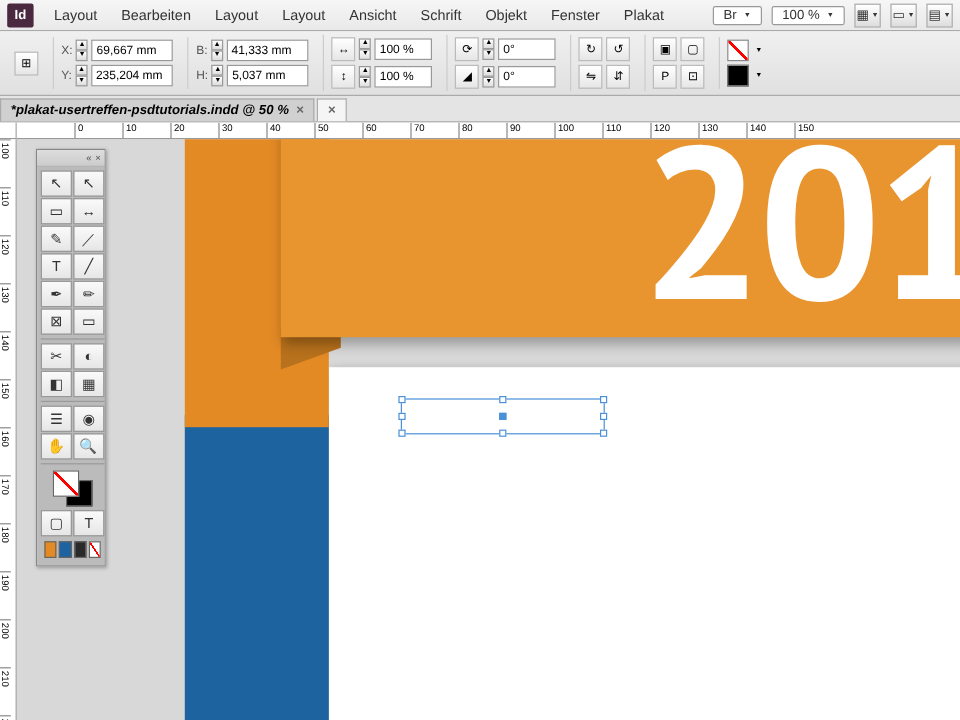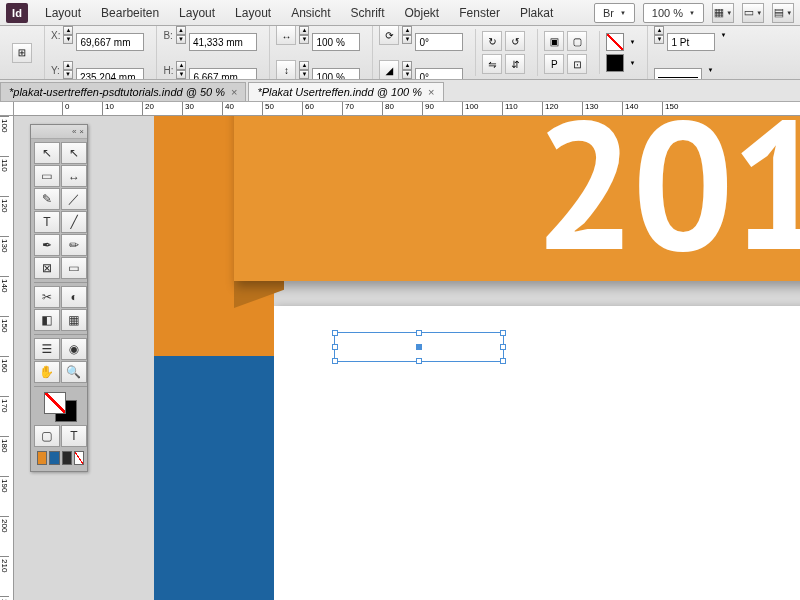--- a/index.html
+++ b/index.html
@@ -1,39 +1,39 @@
 <!DOCTYPE html>
 <html><head>
 <meta charset="utf-8">
 <style>
   * { box-sizing: border-box; margin: 0; padding: 0; font-family: "Segoe UI", Tahoma, sans-serif; user-select: none; }
   body { width: 800px; height: 600px; overflow: hidden; background: #e0e0e0; }
   .menubar { height: 26px; background: linear-gradient(#f6f6f6,#e9e9e9); border-bottom: 1px solid #aaa; display: flex; align-items: center; padding: 0 6px; font-size: 12px; color: #333; gap: 2px; }
   .id-logo { width: 22px; height: 20px; background: #4a2940; color: #fff; display: flex; align-items: center; justify-content: center; font-size: 11px; font-weight: bold; border-radius: 2px; margin-right: 6px; }
   .menuitem { padding: 3px 9px; cursor: default; }
-  .menubar-right { margin-left: auto; display: flex; gap: 8px; }
+  .menubar-right { margin-left: auto; display: flex; align-items: center; gap: 8px; }
   .zoom-pill, .br-pill { border: 1px solid #999; background: #fff; padding: 1px 8px; font-size: 11px; border-radius: 2px; display:flex; align-items:center; gap:4px;}
   .icon-btn { width: 22px; height: 20px; border: 1px solid #aaa; background: linear-gradient(#fff,#ddd); display:flex; align-items:center; justify-content:center; font-size:11px; }
 
   .ctrlbar { height: 54px; background: linear-gradient(#f0f0f0,#e0e0e0); border-bottom: 1px solid #aaa; display: flex; align-items: center; padding: 2px 6px; font-size: 10px; gap:6px; overflow:hidden;}
   .ctrl-group { display: flex; flex-direction: column; gap: 3px; border-left:1px solid #ccc; padding:2px 6px;}
   .ctrl-group:first-child{border-left:none;}
   .xy-row { display: flex; align-items: center; gap: 3px; }
   .xy-label { color:#555; font-size:10px;}
-  .num-input { width: 68px; height: 18px; border:1px solid #999; background:#fff; font-size:10px; padding:0 3px; display:flex; align-items:center;margin-top:14px; }
+  .num-input { width: 68px; height: 18px; border:1px solid #999; background:#fff; font-size:10px; padding:0 3px; display:flex; align-items:center; }
   .num-input.small { width:48px;}
   .spinner { display:flex; flex-direction:column; width:10px;}
   .spinner div{height:9px; border:1px solid #999; background:linear-gradient(#fff,#ddd); font-size:6px; line-height:6px; text-align:center;}
   .mini-icon { width:20px; height:20px; border:1px solid #bbb; background:linear-gradient(#fff,#e6e6e6); display:flex; align-items:center; justify-content:center; font-size:10px;}
   .swatch-none { width:18px; height:18px; border:1px solid #888; background:#fff; position:relative;}
   .swatch-none::after{content:""; position:absolute; left:0; top:0; right:0; bottom:0; background:linear-gradient(to top right, transparent 45%, red 45%, red 55%, transparent 55%);}
   .swatch-black { width:18px; height:18px; border:1px solid #888; background:#000;}
 
   .doc-tabs { height: 22px; background: #e4e4e4; border-bottom: 1px solid #aaa; display: flex; align-items: flex-end; font-size: 11px;}
-  .tab { padding: 3px 8px; background: #d0d0d0; border: 1px solid #aaa; border-bottom: none; margin-right: 2px; display:flex; align-items:center; gap:6px; font-style: italic;}
+  .tab { padding: 3px 8px; background: #d0d0d0; border: 1px solid #aaa; border-bottom: none; margin-right: 2px; display:flex; align-items:center; gap:6px; font-style: italic; font-weight: bold;}
   .tab.active { background: #f5f5f5;}
   .tab .close{font-style:normal; color:#666; cursor:pointer;}
 
   .workspace { position: relative; height: calc(600px - 26px - 54px - 22px); background: #d8d8d8; overflow:hidden;}
   .ruler-h { position:absolute; left:14px; top:0; right:0; height:14px; background:#fff; border-bottom:1px solid #999; font-size:8px; overflow:hidden; white-space:nowrap;padding-left:48px;}
   .ruler-h span{display:inline-block; width:40px; border-left:1px solid #888; padding-left:2px; height:14px;}
   .ruler-v { position:absolute; left:0; top:14px; width:14px; bottom:0; background:#fff; border-right:1px solid #999; font-size:8px; overflow:hidden;}
   .ruler-v span{display:block; height:40px; border-top:1px solid #888; writing-mode:vertical-rl; padding-top:2px;}
   .ruler-corner{position:absolute; left:0; top:0; width:14px; height:14px; background:#fff; border-right:1px solid #999; border-bottom:1px solid #999;}
 
@@ -127,21 +127,21 @@
           <div>▼</div>
         </div>
         <div class="num-input">41,333 mm</div>
       </div>
     <div class="xy-row">
         <span class="xy-label">H:</span>
         <div class="spinner">
           <div>▲</div>
           <div>▼</div>
         </div>
-        <div class="num-input">6,667 mm</div>
+        <div class="num-input">5,037 mm</div>
       </div>
   </div>
   <div class="ctrl-group">
     <div class="xy-row">
         <div class="mini-icon">↔</div>
         <div class="spinner">
           <div>▲</div>
           <div>▼</div>
         </div>
         <div class="num-input small">100 %</div>
@@ -193,48 +193,31 @@
         <div class="mini-icon">⊡</div>
       </div>
   </div>
   <div class="ctrl-group">
     <div class="xy-row">
         <div class="swatch-none"></div>
         <span class="dd">▼</span>
       </div>
     <div class="xy-row">
         <div class="swatch-black"></div>
-        <span class="dd">▼</span>
-      </div>
-  </div>
-  <div class="ctrl-group">
-    <div class="xy-row">
-        <div class="spinner">
-          <div>▲</div>
-          <div>▼</div>
-        </div>
-        <div class="num-input small">1 Pt</div>
-        <span class="dd">▼</span>
-      </div>
-    <div class="xy-row">
-        <div class="num-input small" style="background:linear-gradient(#fff,#fff);">
-          <div style="width:100%;border-top:1px solid #000;"></div>
-        </div>
         <span class="dd">▼</span>
       </div>
   </div>
 </div>
 
 <div class="doc-tabs">
   <div class="tab">
       <span>*plakat-usertreffen-psdtutorials.indd @ 50 %</span>
       <span class="close">×</span>
     </div>
   <div class="tab active">
-      <span>*Plakat Usertreffen.indd @ 100 %</span>
       <span class="close">×</span>
     </div>
 </div>
 
 <div class="workspace">
   <div class="ruler-corner"></div>
   <div class="ruler-h">
     <span>0</span><span>10</span><span>20</span><span>30</span><span>40</span><span>50</span><span>60</span><span>70</span><span>80</span><span>90</span><span>100</span><span>110</span><span>120</span><span>130</span><span>140</span><span>150</span>
   </div>
   <div class="ruler-v">

